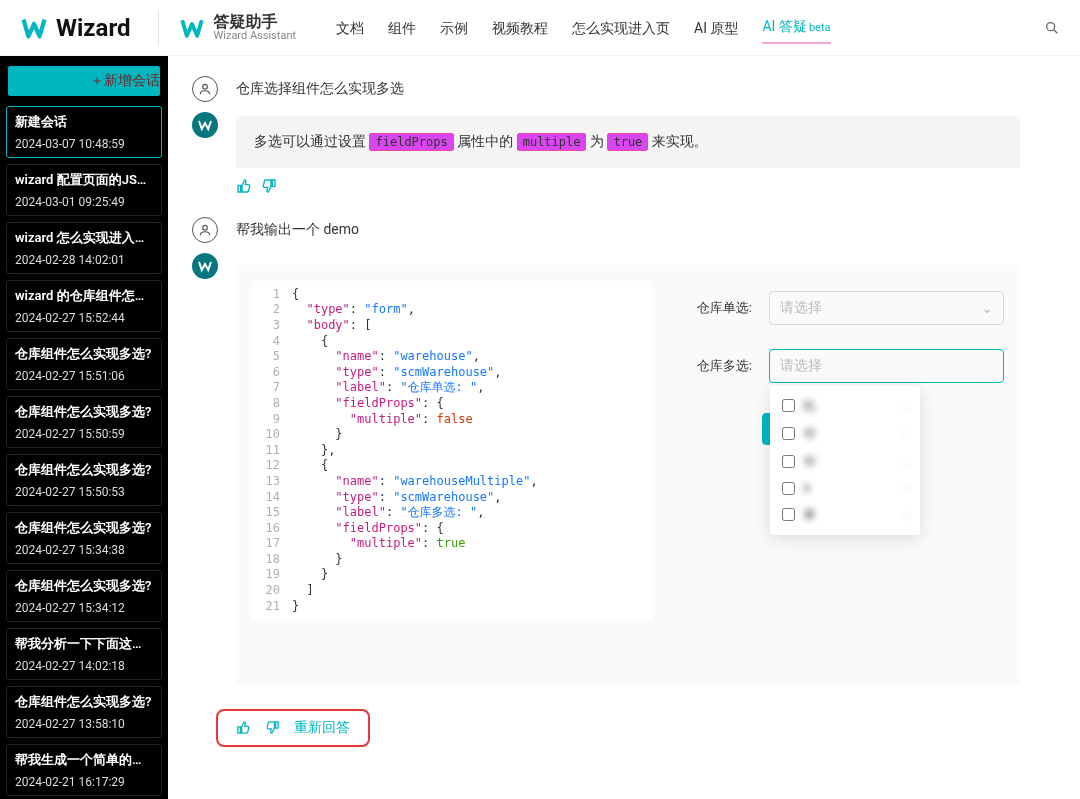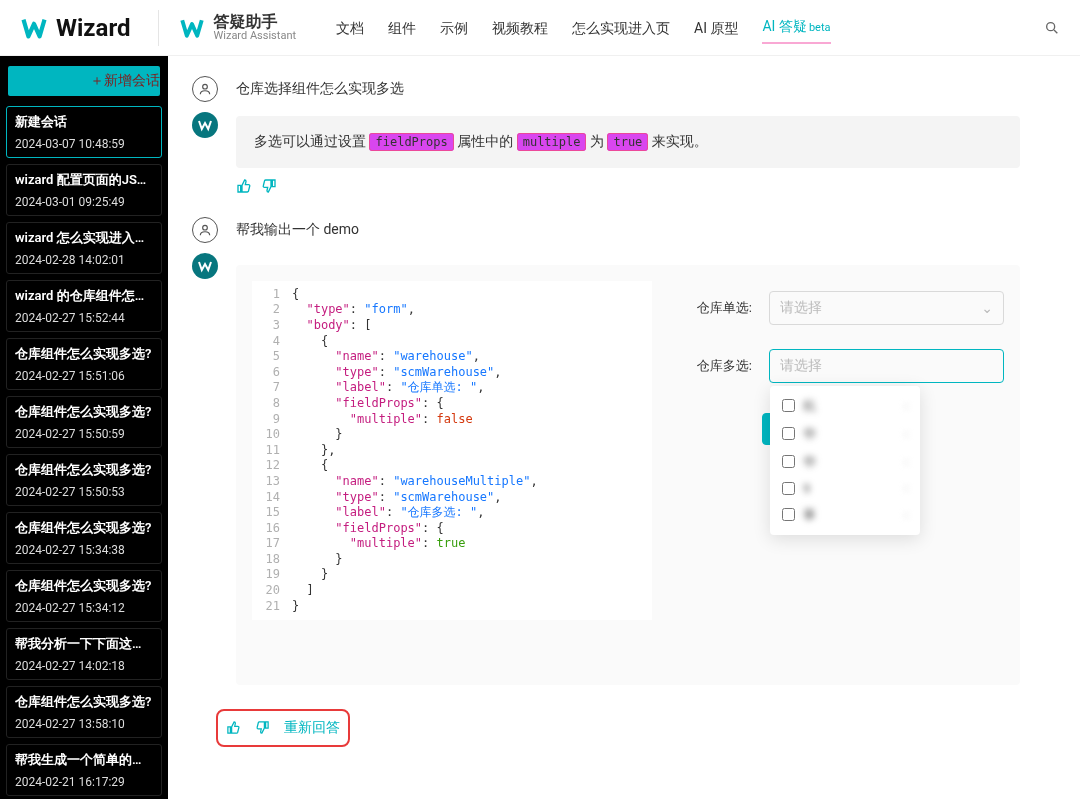--- a/index.html
+++ b/index.html
@@ -58,21 +58,21 @@
   .sel-arrow{margin-left:auto;color:#bbb}
   .dropdown{position:absolute;top:36px;left:0px;width:150px;background:#fff;box-shadow:0 4px 18px rgba(0,0,0,0.12);border-radius:4px;padding:6px 0;z-index:10}
   .dd-item{display:flex;align-items:center;padding:5px 12px;font-size:13px;color:#555}
   .dd-item input{margin-right:8px}
   .dd-item span{filter:blur(3px)}
   .dd-chevron{margin-left:auto;color:#bbb;font-size:12px}
   .form-actions{margin-left:80px;margin-top:30px;display:flex;gap:12px}
   .btn{padding:6px 18px;border-radius:4px;font-size:13px;cursor:pointer;border:1px solid #d9d9d9;background:#fff;color:#333}
   .btn.primary{background:#00b6c0;border-color:#00b6c0;color:#fff}
 
-  .regen-box{border:2px solid #e83a3a;border-radius:8px;padding:8px 8px;display:inline-flex;align-items:center;gap:8px;margin-top:14px;margin-left:24px}
+  .regen-box{border:2px solid #e83a3a;border-radius:8px;padding:8px 18px;display:inline-flex;align-items:center;gap:8px;margin-top:14px;margin-left:24px}
   .regen-box .txt{color:#00b6c0;font-size:14px;cursor:pointer}
 </style>
 </head>
 <body>
 
 <div class="topbar">
   <div class="logo-main">
     <svg width="28" height="28" viewBox="0 0 40 40">
         <path d="M5 8 L12 32 L20 14 L28 32 L35 8" fill="none" stroke="#00b6c0" stroke-width="6" stroke-linejoin="round"></path>
       </svg>

